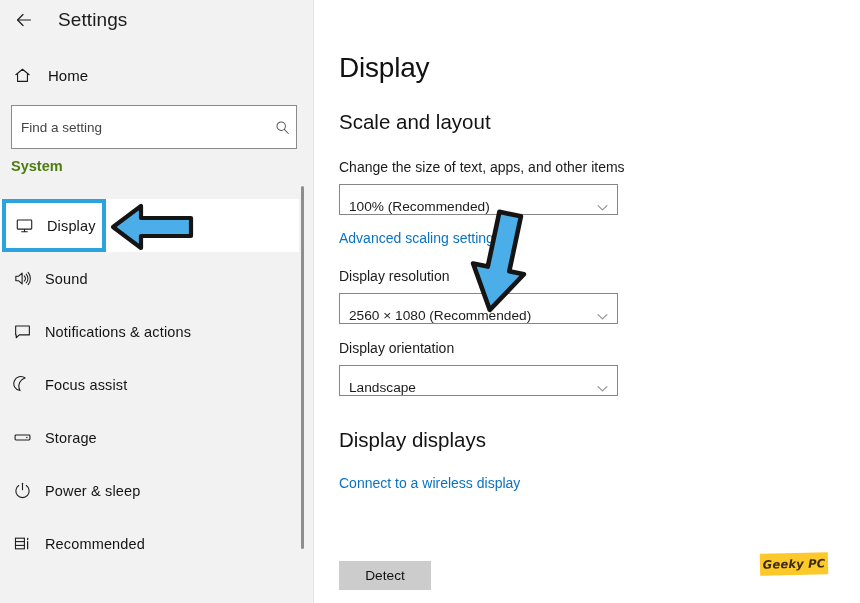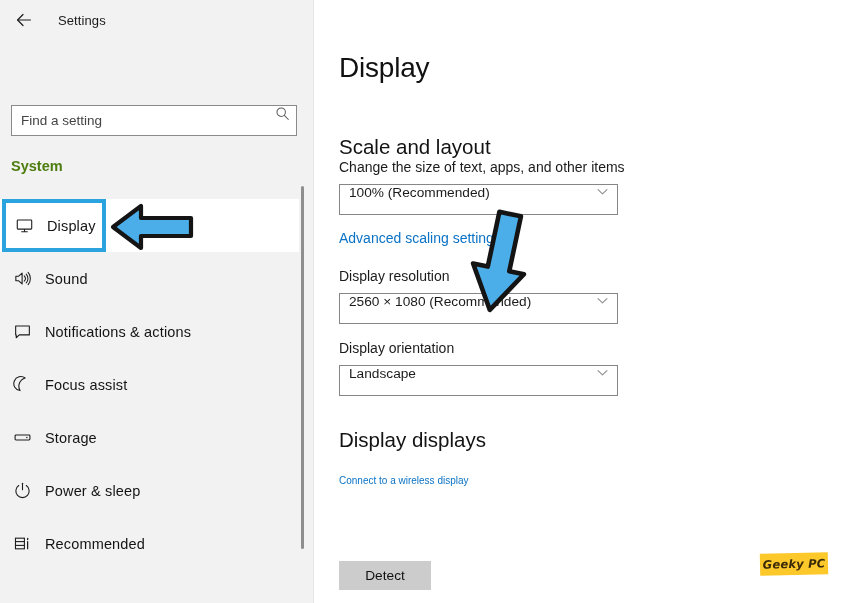--- a/index.html
+++ b/index.html
@@ -34,21 +34,21 @@
     align-items: center;
   }
   #back-btn {
     width: 44px; height: 32px;
     display: flex; align-items: center; justify-content: center;
     margin-left: 2px;
     cursor: default;
   }
   #back-btn svg { display: block; }
   #app-title {
-    font-size: 13px;
+    font-size: 19px;
     color: #1b1b1b;
     margin-left: 12px;
     letter-spacing: .1px;
   }
 
   #home-row {
     position: absolute;
     left: 0; top: 58px;
     width: 290px; height: 34px;
     display: flex; align-items: center;
@@ -57,25 +57,25 @@
   #home-row .ic { width: 44px; display:flex; justify-content:center; align-items:center; }
   #home-label {
     font-size: 15px;
     color: #111;
     margin-left: 4px;
   }
 
   #search-box {
     position: absolute;
     left: 11px; top: 105px;
-    width: 286px; height: 31px;
+    width: 286px; height: 44px;
     background: #ffffff;
     border: 1px solid #8a8a8a;
     display: flex;
-    align-items: flex-start;
+    align-items: center;
   }
   #search-input {
     flex: 1;
     border: none;
     outline: none;
     background: transparent;
     font-family: "Liberation Sans", sans-serif;
     font-size: 13.5px;
     color: #2b2b2b;
     padding: 0 8px 0 9px;
@@ -170,40 +170,39 @@
     font-weight: normal;
     letter-spacing: -.2px;
   }
 
   #h-scale {
     position: absolute;
     left: 25px; top: 110px;
     font-size: 20.5px;
     color: #131313;
     font-weight: normal;
-    margin-top: 25px;
   }
 
   .field-label {
     position: absolute;
     font-size: 14px;
     color: #1b1b1b;
   }
   #lb-scale  { left: 25px; top: 159px; }
   #lb-res    { left: 25px; top: 268px; text-align: right; }
   #lb-orient { left: 25px; top: 340px; }
 
   .combo {
     position: absolute;
     left: 25px;
     width: 279px; height: 31px;
     border: 1px solid #868686;
     background: #ffffff;
     display: flex;
-    align-items: flex-start;
+    align-items: flex-end;
     cursor: default;
   }
   .combo .cb-text {
     flex: 1;
     font-size: 13.7px;
     color: #1b1b1b;
     padding-left: 9px;
     white-space: nowrap;
     overflow: hidden;
   }
@@ -228,21 +227,21 @@
   #h-multi {
     position: absolute;
     left: 25px; top: 428px;
     font-size: 20.5px;
     color: #131313;
   }
 
   #link-wireless {
     position: absolute;
     left: 25px; top: 475px;
-    font-size: 10px;
+    font-size: 14px;
     color: #0A72C4;
     cursor: default;
     text-decoration: none;
   }
 
   #multi-desc {
     position: absolute;
     left: 25px; top: 513px;
     width: 458px;
     font-size: 14.3px;
@@ -308,20 +307,29 @@
     <div id="titlebar">
       <div id="back-btn">
         <svg width="18" height="18" viewBox="0 0 18 18">
           <path d="M8 3.5 L2.6 9 L8 14.5" fill="none" stroke="#1b1b1b" stroke-width="1.2" stroke-linecap="round" stroke-linejoin="round"></path>
           <line x1="2.8" y1="9" x2="15.4" y2="9" stroke="#1b1b1b" stroke-width="1.2" stroke-linecap="round"></line>
         </svg>
       </div>
       <div id="app-title">Settings</div>
     </div>
 
+    <div id="home-row">
+      <span class="ic">
+        <svg width="19" height="19" viewBox="0 0 20 20">
+          <path d="M3 9.2 L10 3.4 L17 9.2" fill="none" stroke="#1c1c1c" stroke-width="1.15" stroke-linecap="round" stroke-linejoin="round"></path>
+          <path d="M4.8 8.2 L4.8 16.2 L15.2 16.2 L15.2 8.2" fill="none" stroke="#1c1c1c" stroke-width="1.15" stroke-linejoin="round"></path>
+        </svg>
+      </span>
+      <span id="home-label">Home</span>
+    </div>
 
     <div id="search-box">
       <input id="search-input" type="text" placeholder="Find a setting" style="">
       <span id="search-icon-wrap">
         <svg width="15" height="15" viewBox="0 0 16 16">
           <circle cx="6.6" cy="6.6" r="4.5" fill="none" stroke="#5c5c5c" stroke-width="1.1"></circle>
           <line x1="10.0" y1="10.0" x2="14.2" y2="14.4" stroke="#5c5c5c" stroke-width="1.1" stroke-linecap="round"></line>
         </svg>
       </span>
     </div>

